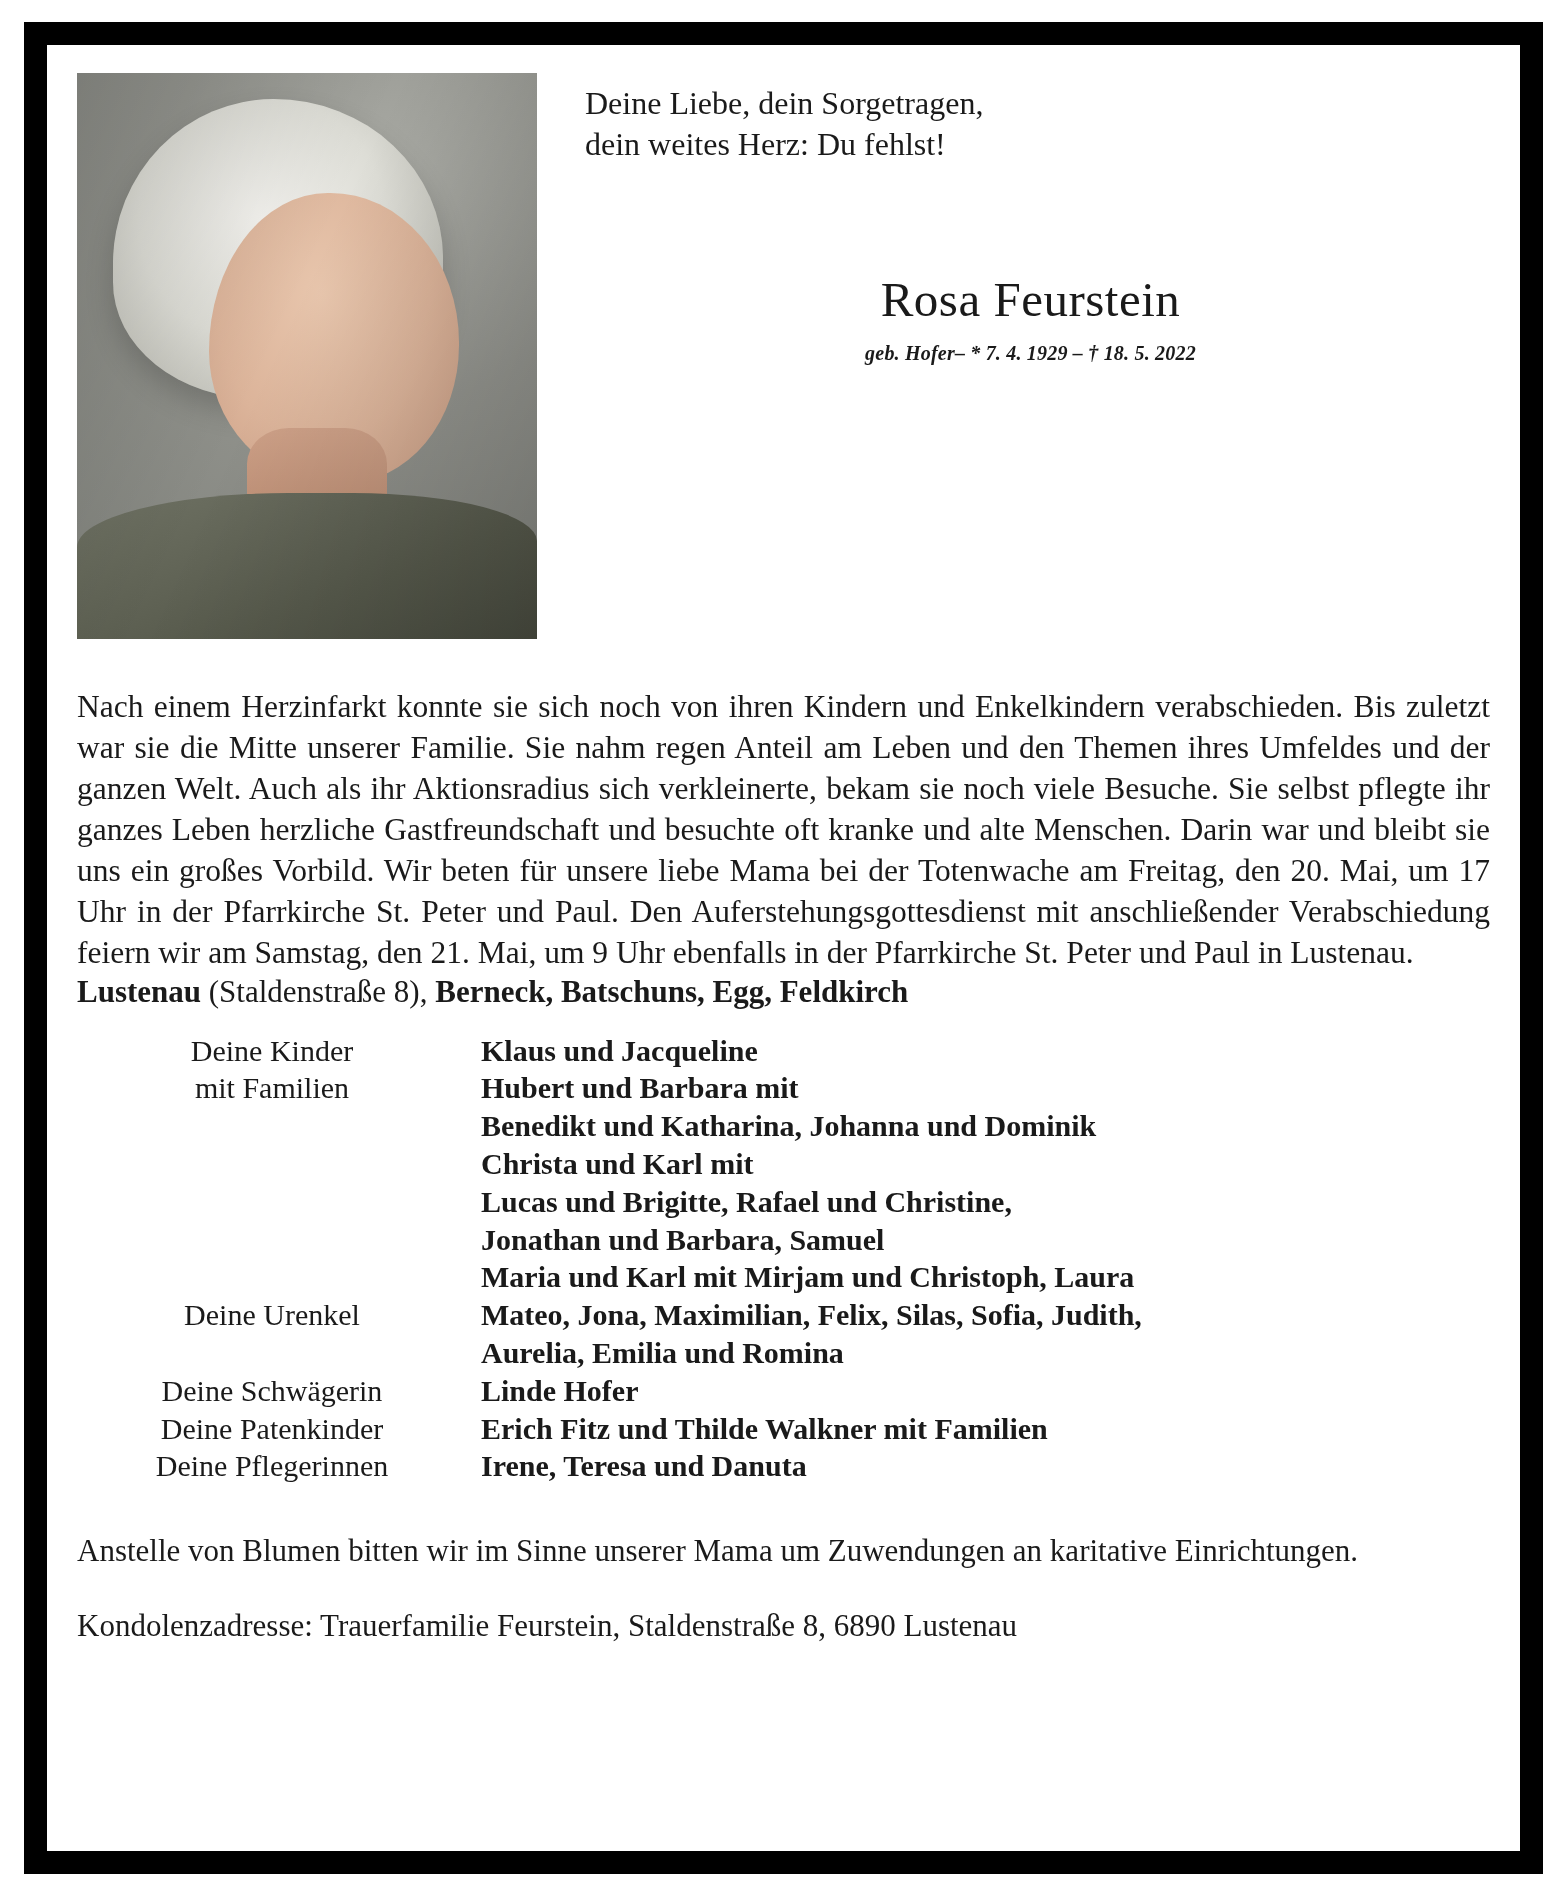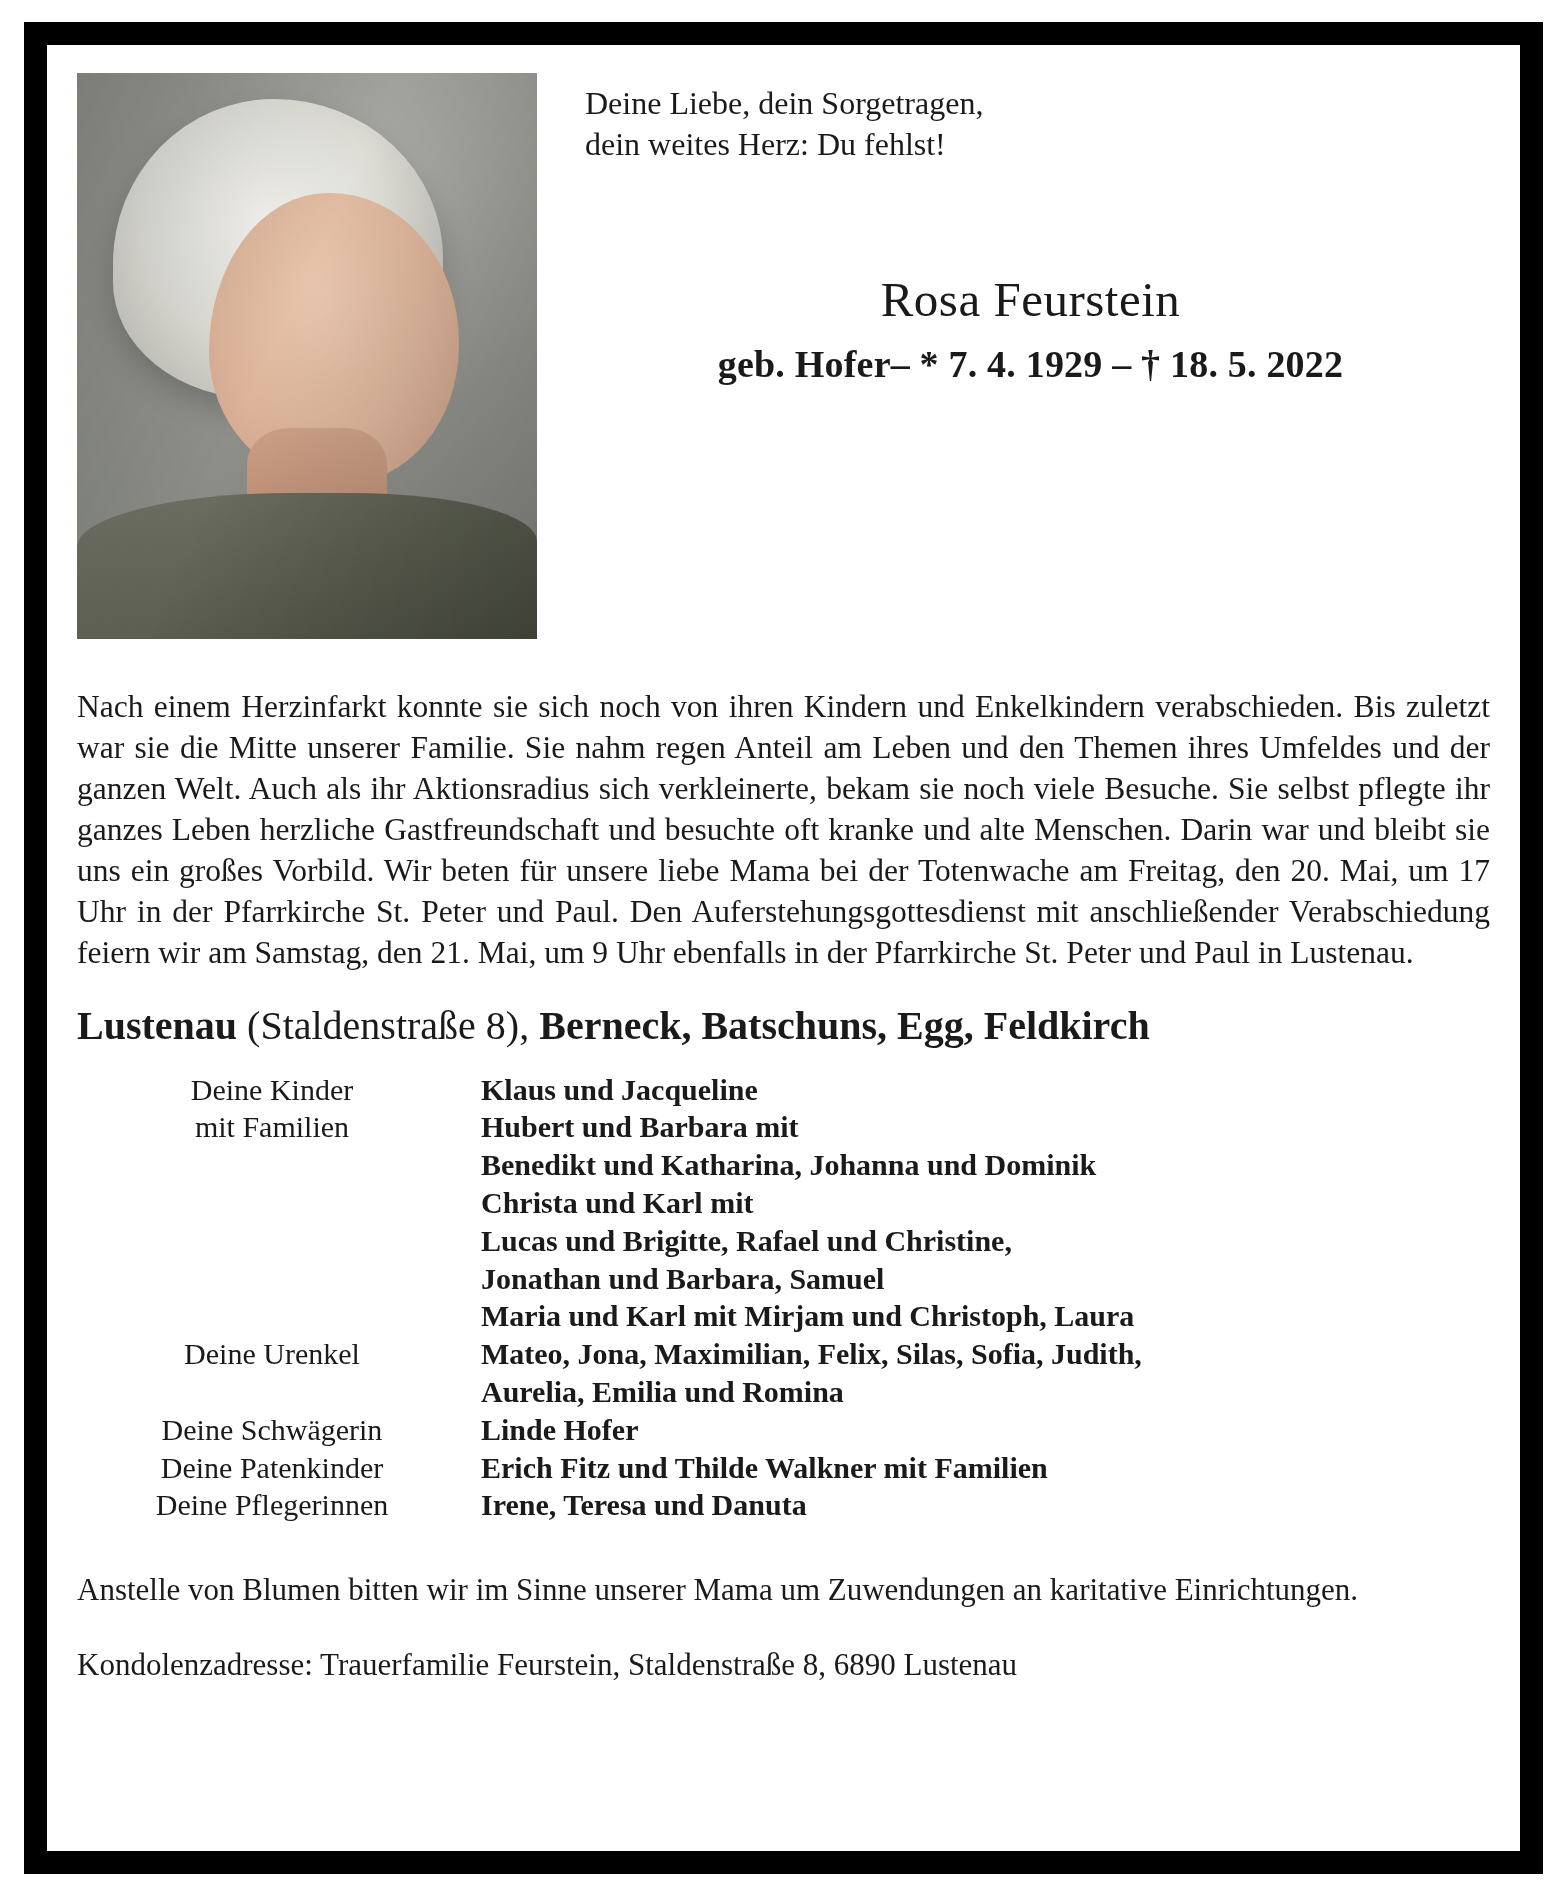--- a/index.html
+++ b/index.html
@@ -126,39 +126,39 @@
     padding-right: 14px;
   }
   .deceased-name {
     font-size: 49px;
     line-height: 1;
     letter-spacing: 0.5px;
     margin: 0;
     white-space: nowrap;
   }
   .name-sub {
-    font-size: 38px;
+    font-size: 20px;
     font-weight: bold;
     margin-top: 18px;
     letter-spacing: 0.2px;
+    font-style: italic;
   }
 
   
   .body-text {
     margin-top: 48px;
     font-size: 31.5px;
     line-height: 1.30;
     text-align: justify;
     text-justify: inter-word;
   }
   .body-text p { margin: 0; }
 
   .places {
-    margin-top: 28px;
-    font-size: 40px;
+    font-size: 31px;
     font-weight: bold;
   }
   .places .normal { font-weight: normal; }
 
   
   .family {
     margin-top: 22px;
     width: 100%;
     border-collapse: collapse;
     font-size: 30px;

